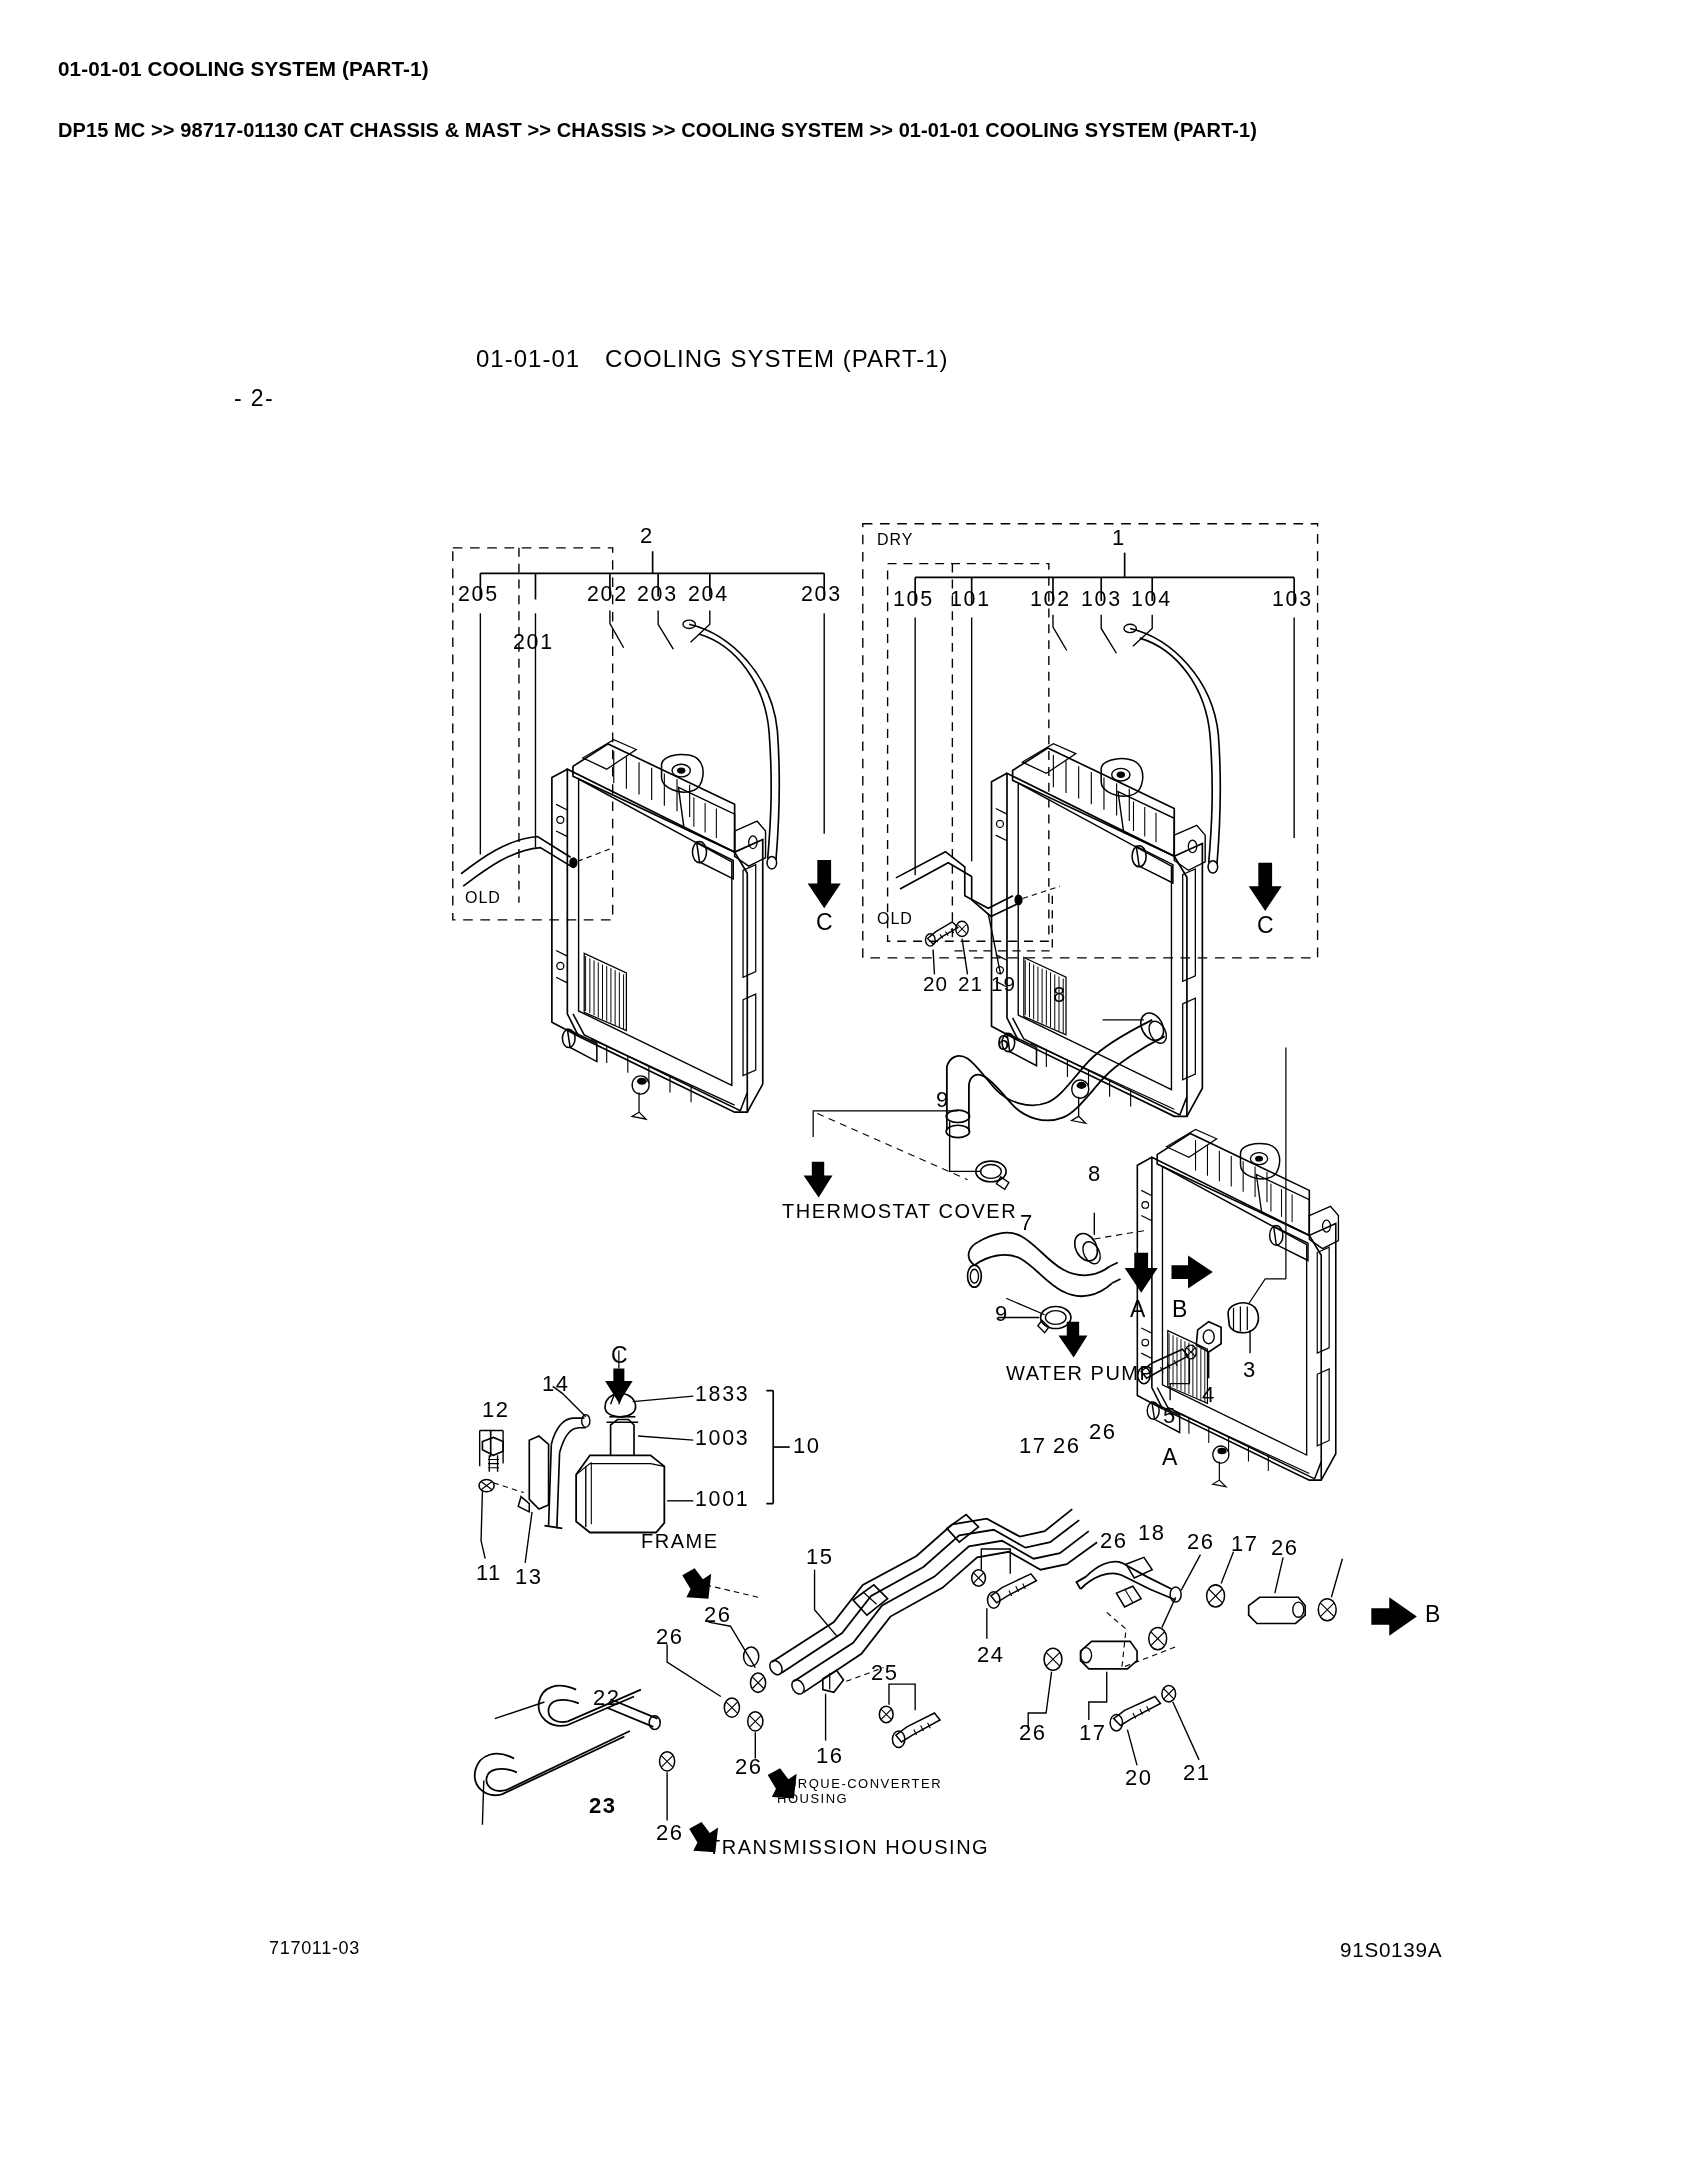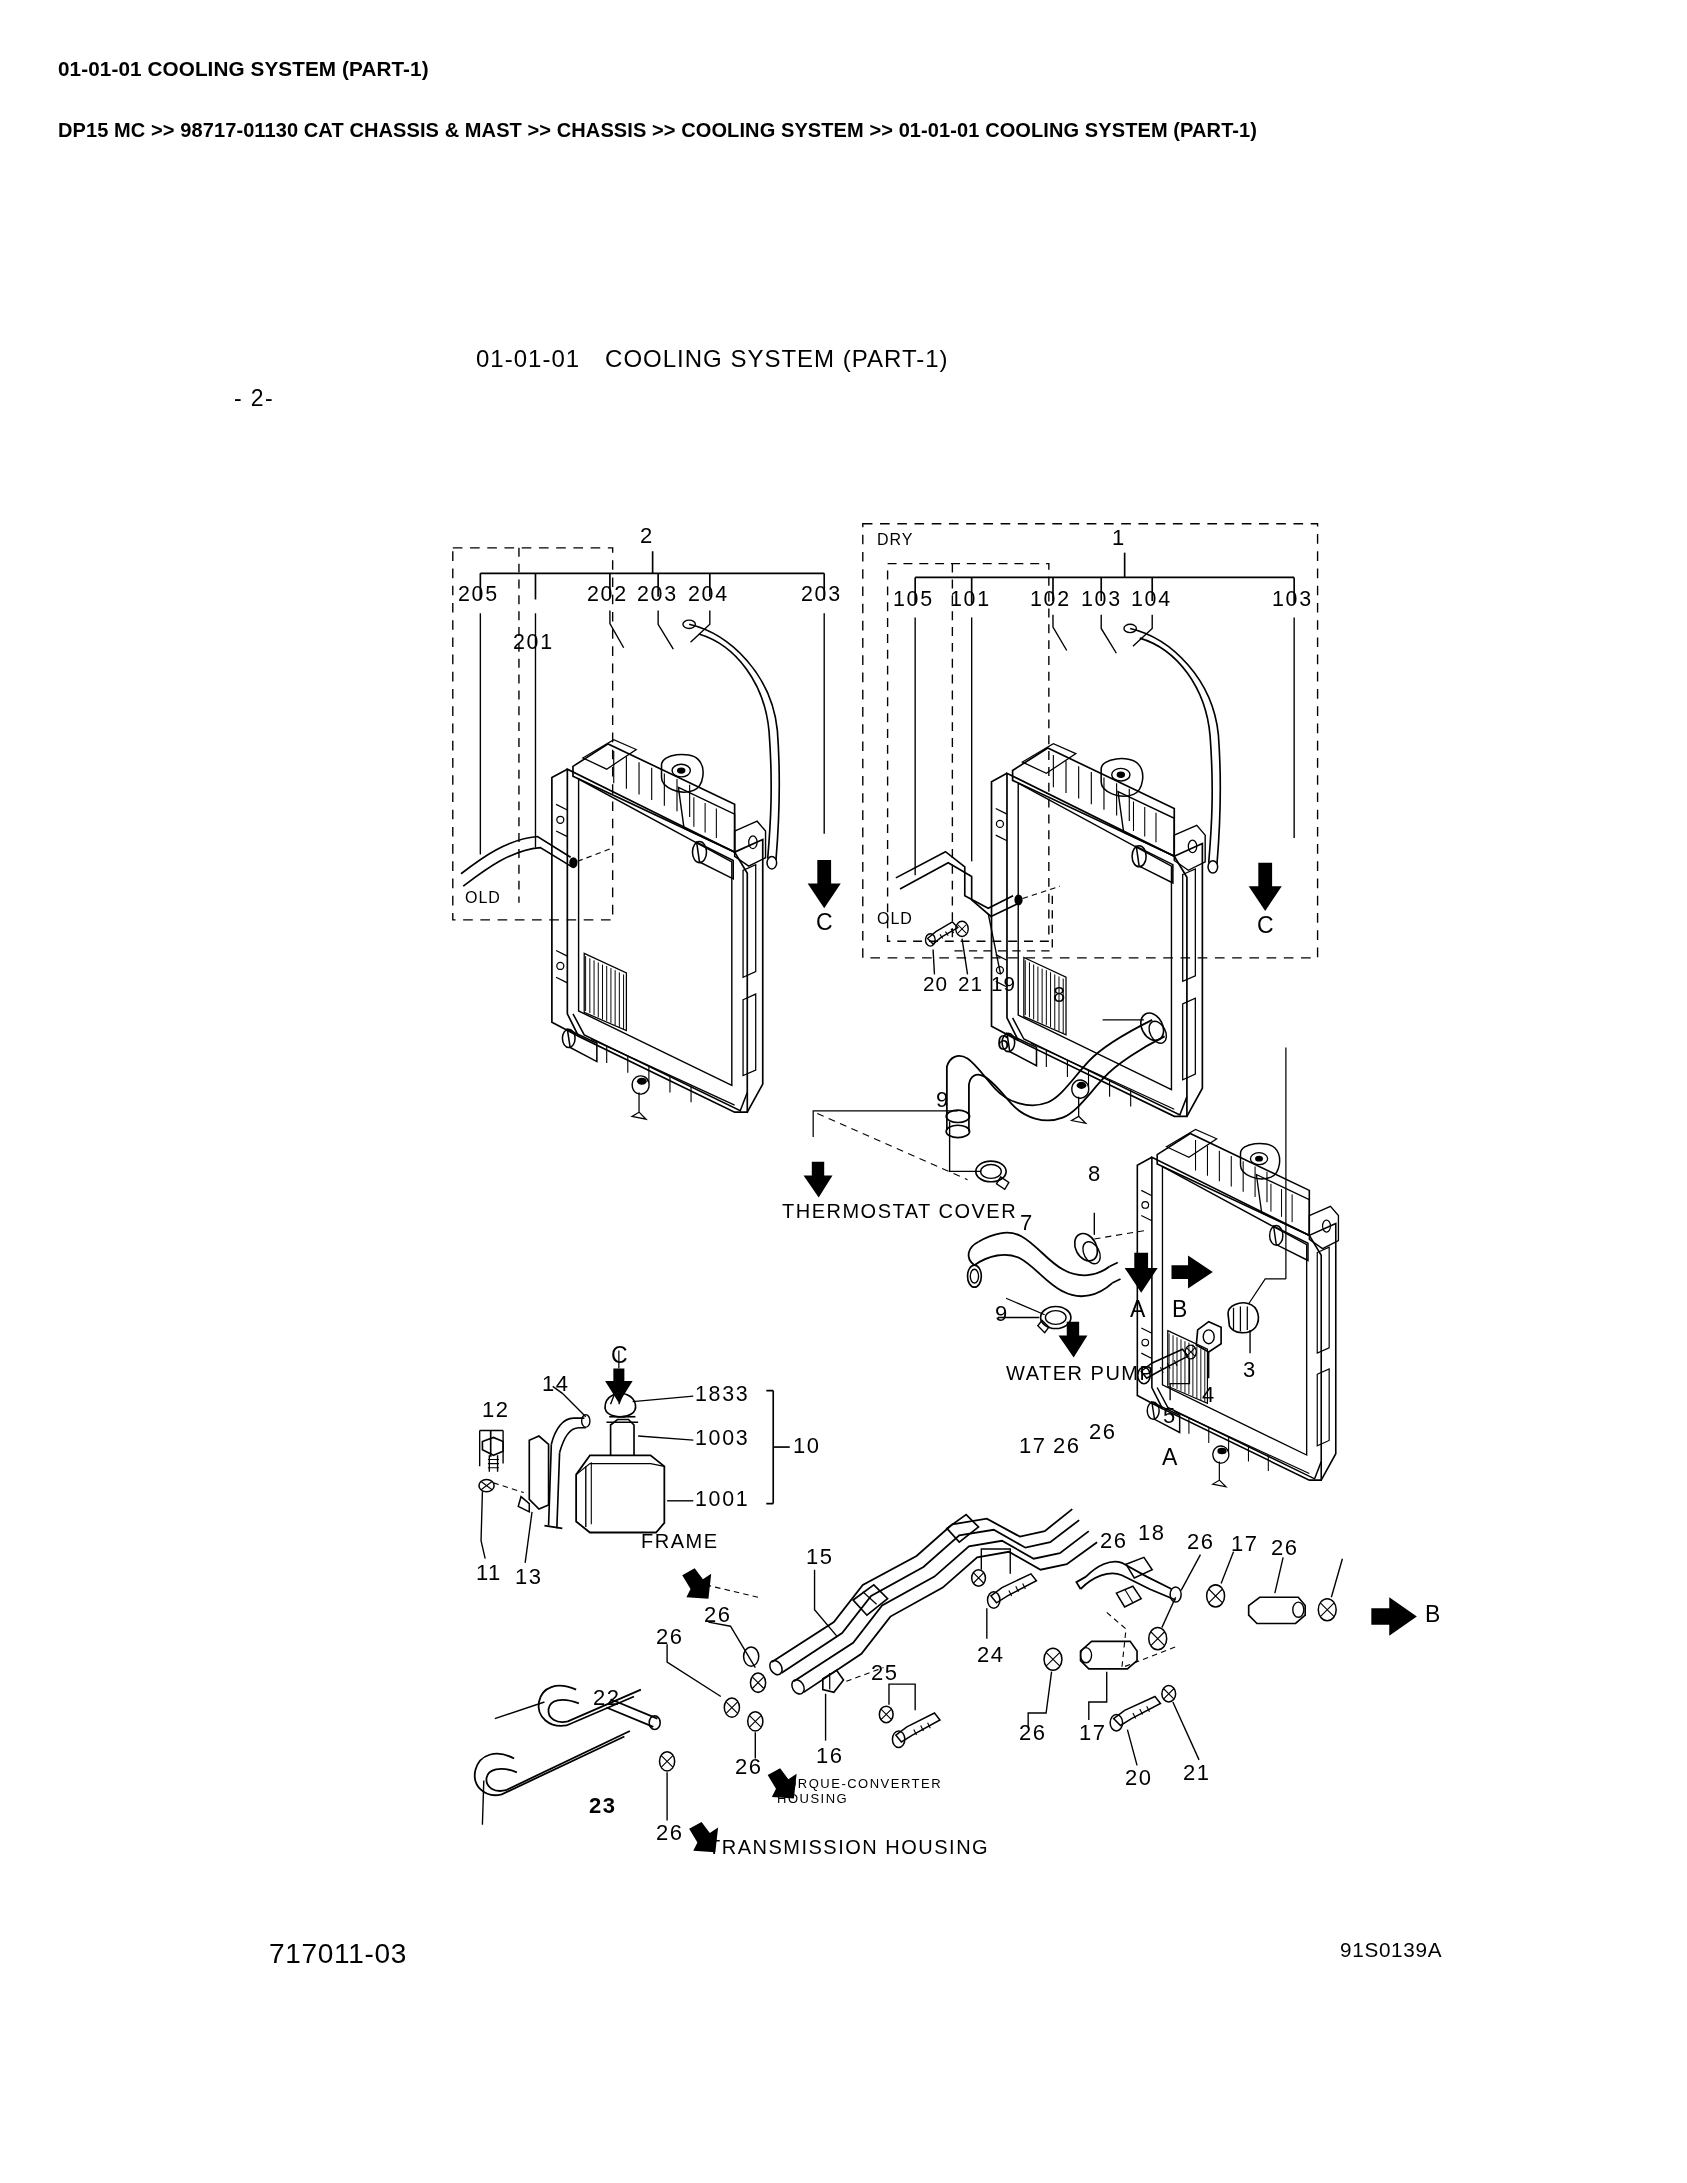--- a/index.html
+++ b/index.html
@@ -63,21 +63,21 @@
     left: 234px;
     top: 385px;
     font-size: 23px;
     letter-spacing: 1.4px;
     white-space: nowrap;
   }
   .footer-left {
     position: absolute;
     left: 269px;
     top: 1938px;
-    font-size: 28px;
+    font-size: 18px;
     letter-spacing: 0.7px;
     white-space: nowrap;
   }
   .footer-right {
     position: absolute;
     left: 1340px;
     top: 1938px;
     font-size: 20.7px;
     letter-spacing: 0.7px;
     white-space: nowrap;

